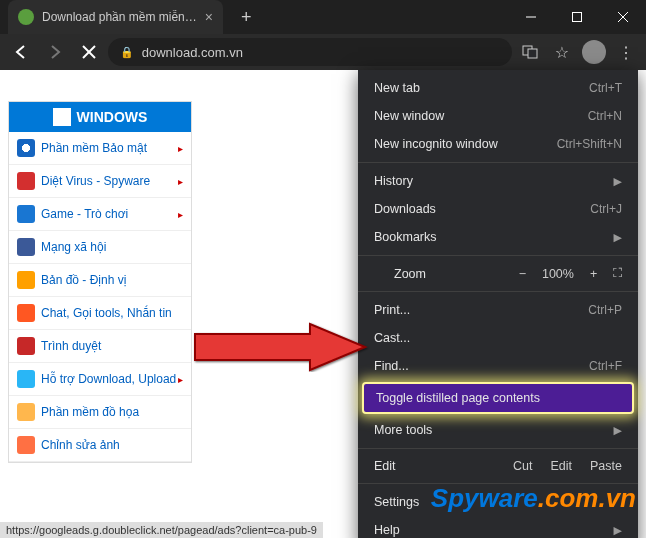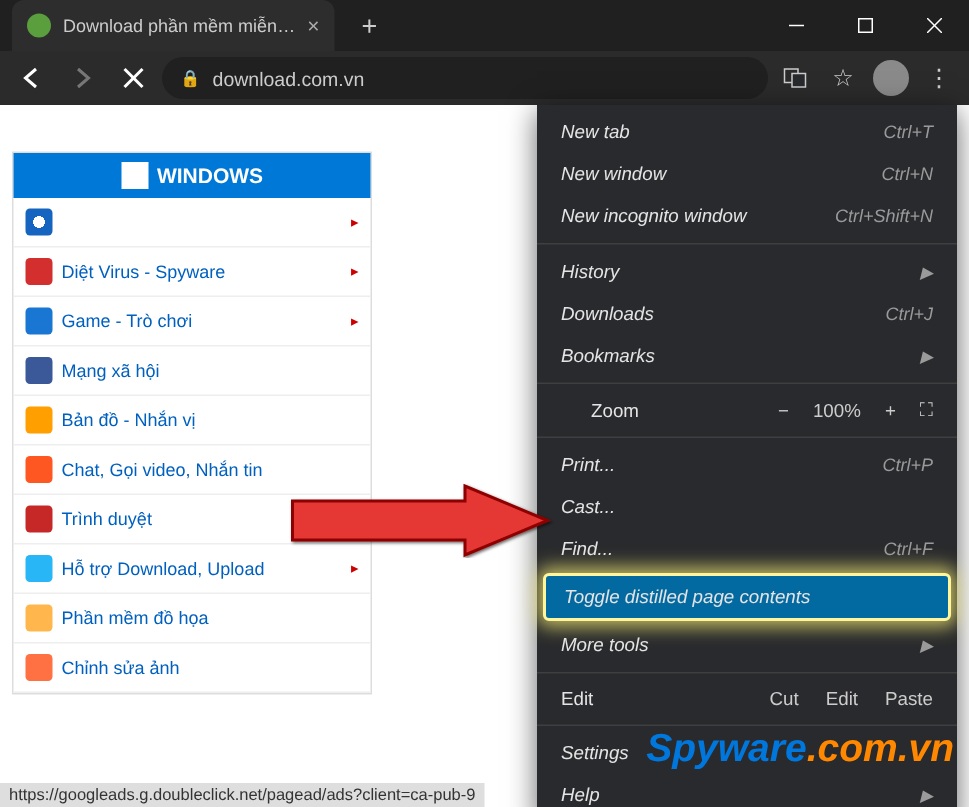--- a/index.html
+++ b/index.html
@@ -22,21 +22,21 @@
 .urlbar { flex: 1; height: 28px; background: #202020; border-radius: 14px; display: flex; align-items: center; padding: 0 12px; }
 .lock-icon { color: #9a9a9a; margin-right: 8px; font-size: 11px; }
 .url-text { color: #ccc; font-size: 13px; }
 .tb-icon { width: 28px; height: 28px; display: flex; align-items: center; justify-content: center; color: #ccc; }
 .avatar { width: 24px; height: 24px; border-radius: 50%; background: #8a8a8a; }
 
 
 .page { position: absolute; top: 70px; left: 0; right: 0; bottom: 0; background: #fff; overflow: hidden; }
 .page-inner { padding: 8px; }
 .adchoices { text-align: right; padding: 4px 8px; color: #1a73e8; font-size: 11px; }
-.sidebar { width: 240px; border: 1px solid #ddd; float: left; }
+.sidebar { width: 184px; border: 1px solid #ddd; float: left; }
 .sidebar-header { background: #0078d7; color: #fff; font-weight: bold; text-align: center; padding: 6px; font-size: 14px; display: flex; align-items: center; justify-content: center; gap: 6px; }
 .win-logo { width: 18px; height: 18px; background: #fff; display: inline-block; }
 .sidebar-item { display: flex; align-items: center; padding: 7px 8px; border-bottom: 1px solid #eee; font-size: 12px; color: #0060c0; }
 .sidebar-item .icon { width: 18px; height: 18px; margin-right: 6px; flex-shrink: 0; border-radius: 3px; }
 .sidebar-item .arrow { margin-left: auto; color: #c00; font-size: 10px; }
 .ic-shield { background: radial-gradient(circle, #fff 30%, #1565c0 30%); border-radius: 50%; }
 .ic-virus { background: #d32f2f; border-radius: 50%; }
 .ic-game { background: #1976d2; border-radius: 50%; }
 .ic-social { background: #3b5998; }
 .ic-map { background: #ffa000; border-radius: 50%; }
@@ -49,29 +49,29 @@
 .hero { margin-left: 210px; text-align: center; }
 .phone { width: 120px; height: 200px; background: #1a1a1a; border-radius: 14px; margin: 0 auto; position: relative; display: flex; align-items: center; justify-content: center; }
 .phone-circle { width: 50px; height: 50px; border: 3px solid #0a8; border-radius: 50%; display: flex; align-items: center; justify-content: center; color: #0a8; font-size: 22px; background: #f8f8f8; }
 .hero-title { font-size: 22px; color: #333; margin-top: 10px; }
 .hero-sub { font-size: 24px; color: #1565c0; font-weight: bold; margin-top: 20px; }
 .hero-sub2 { font-size: 22px; color: #888; font-weight: bold; }
 .idm-box { background: linear-gradient(#3fa9f5, #0066cc); color: #fff; padding: 8px; border-radius: 6px; display: inline-block; margin-top: 8px; font-size: 12px; font-weight: bold; }
 
 
 .chrome-menu { position: absolute; top: 70px; right: 8px; width: 280px; background: #292a2d; box-shadow: 0 4px 18px rgba(0,0,0,0.6); z-index: 50; padding: 4px 0; }
-.menu-item { display: flex; align-items: center; padding: 7px 16px; color: #e4e4e4; font-size: 12.5px; font-style: italic; }
+.menu-item { display: flex; align-items: center; padding: 7px 16px; color: #e4e4e4; font-size: 12.5px; }
 .menu-item .shortcut { margin-left: auto; color: #9a9a9a; font-size: 12px; }
 .menu-item .sub-arrow { margin-left: auto; color: #9a9a9a; font-size: 11px; }
 .menu-sep { height: 1px; background: #3f3f3f; margin: 4px 0; }
 .menu-zoom { display: flex; align-items: center; padding: 6px 16px; color: #e4e4e4; font-size: 12.5px; margin-left: 20px; }
 .menu-zoom .zoom-ctl { margin-left: auto; display: flex; align-items: center; gap: 16px; color: #ccc; }
 .menu-cut { display: flex; align-items: center; padding: 6px 16px; color: #e4e4e4; font-size: 12.5px; }
 .menu-cut .actions { margin-left: auto; display: flex; gap: 18px; color: #ccc; }
-.highlighted { background: #0369a1; border: 2px solid #fff59d; box-shadow: 0 0 12px 4px rgba(255,245,120,0.7); border-radius: 4px; margin: 2px 4px; padding: 7px 12px; }
+.highlighted { background: #4c1d95; border: 2px solid #fff59d; box-shadow: 0 0 12px 4px rgba(255,245,120,0.7); border-radius: 4px; margin: 2px 4px; padding: 7px 12px; }
 
 
 .red-arrow { position: absolute; top: 322px; left: 190px; z-index: 60; }
 
 
 .watermark { position: absolute; bottom: 24px; right: 10px; font-size: 26px; font-weight: bold; font-style: italic; z-index: 70; }
 .watermark .d1 { color: #0077dd; }
 .watermark .d2 { color: #ff8800; }
 
 
@@ -148,43 +148,44 @@
 <div class="page">
   <div class="adchoices">ⓘ</div>
   <div class="page-inner">
     <div class="sidebar">
       <div class="sidebar-header">
         <span class="win-logo"></span>
         <span>WINDOWS</span>
       </div>
       <div class="sidebar-item">
           <span class="icon ic-shield"></span>
+          <span>Phần mềm Bảo mật</span>
           <span class="arrow">▸</span>
         </div>
       <div class="sidebar-item">
           <span class="icon ic-virus"></span>
           <span>Diệt Virus - Spyware</span>
           <span class="arrow">▸</span>
         </div>
       <div class="sidebar-item">
           <span class="icon ic-game"></span>
           <span>Game - Trò chơi</span>
           <span class="arrow">▸</span>
         </div>
       <div class="sidebar-item">
           <span class="icon ic-social"></span>
           <span>Mạng xã hội</span>
         </div>
       <div class="sidebar-item">
           <span class="icon ic-map"></span>
-          <span>Bản đồ - Nhắn vị</span>
+          <span>Bản đồ - Định vị</span>
         </div>
       <div class="sidebar-item">
           <span class="icon ic-chat"></span>
-          <span>Chat, Gọi video, Nhắn tin</span>
+          <span>Chat, Gọi tools, Nhắn tin</span>
         </div>
       <div class="sidebar-item">
           <span class="icon ic-browser"></span>
           <span>Trình duyệt</span>
         </div>
       <div class="sidebar-item">
           <span class="icon ic-support"></span>
           <span>Hỗ trợ Download, Upload</span>
           <span class="arrow">▸</span>
         </div>

